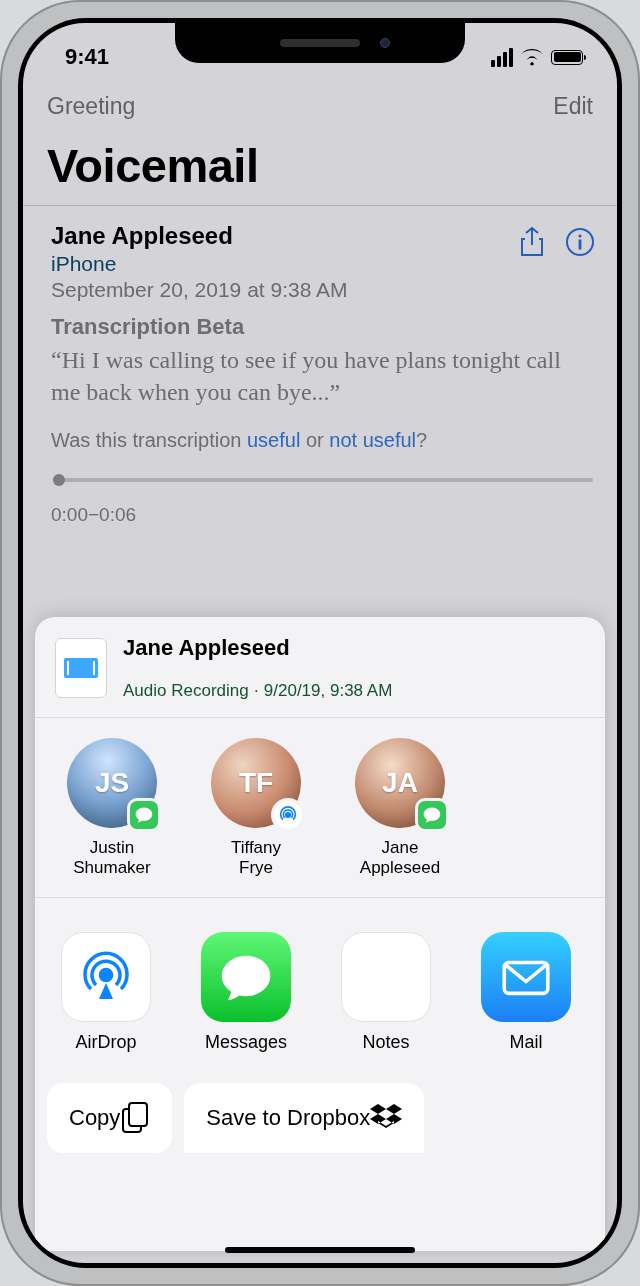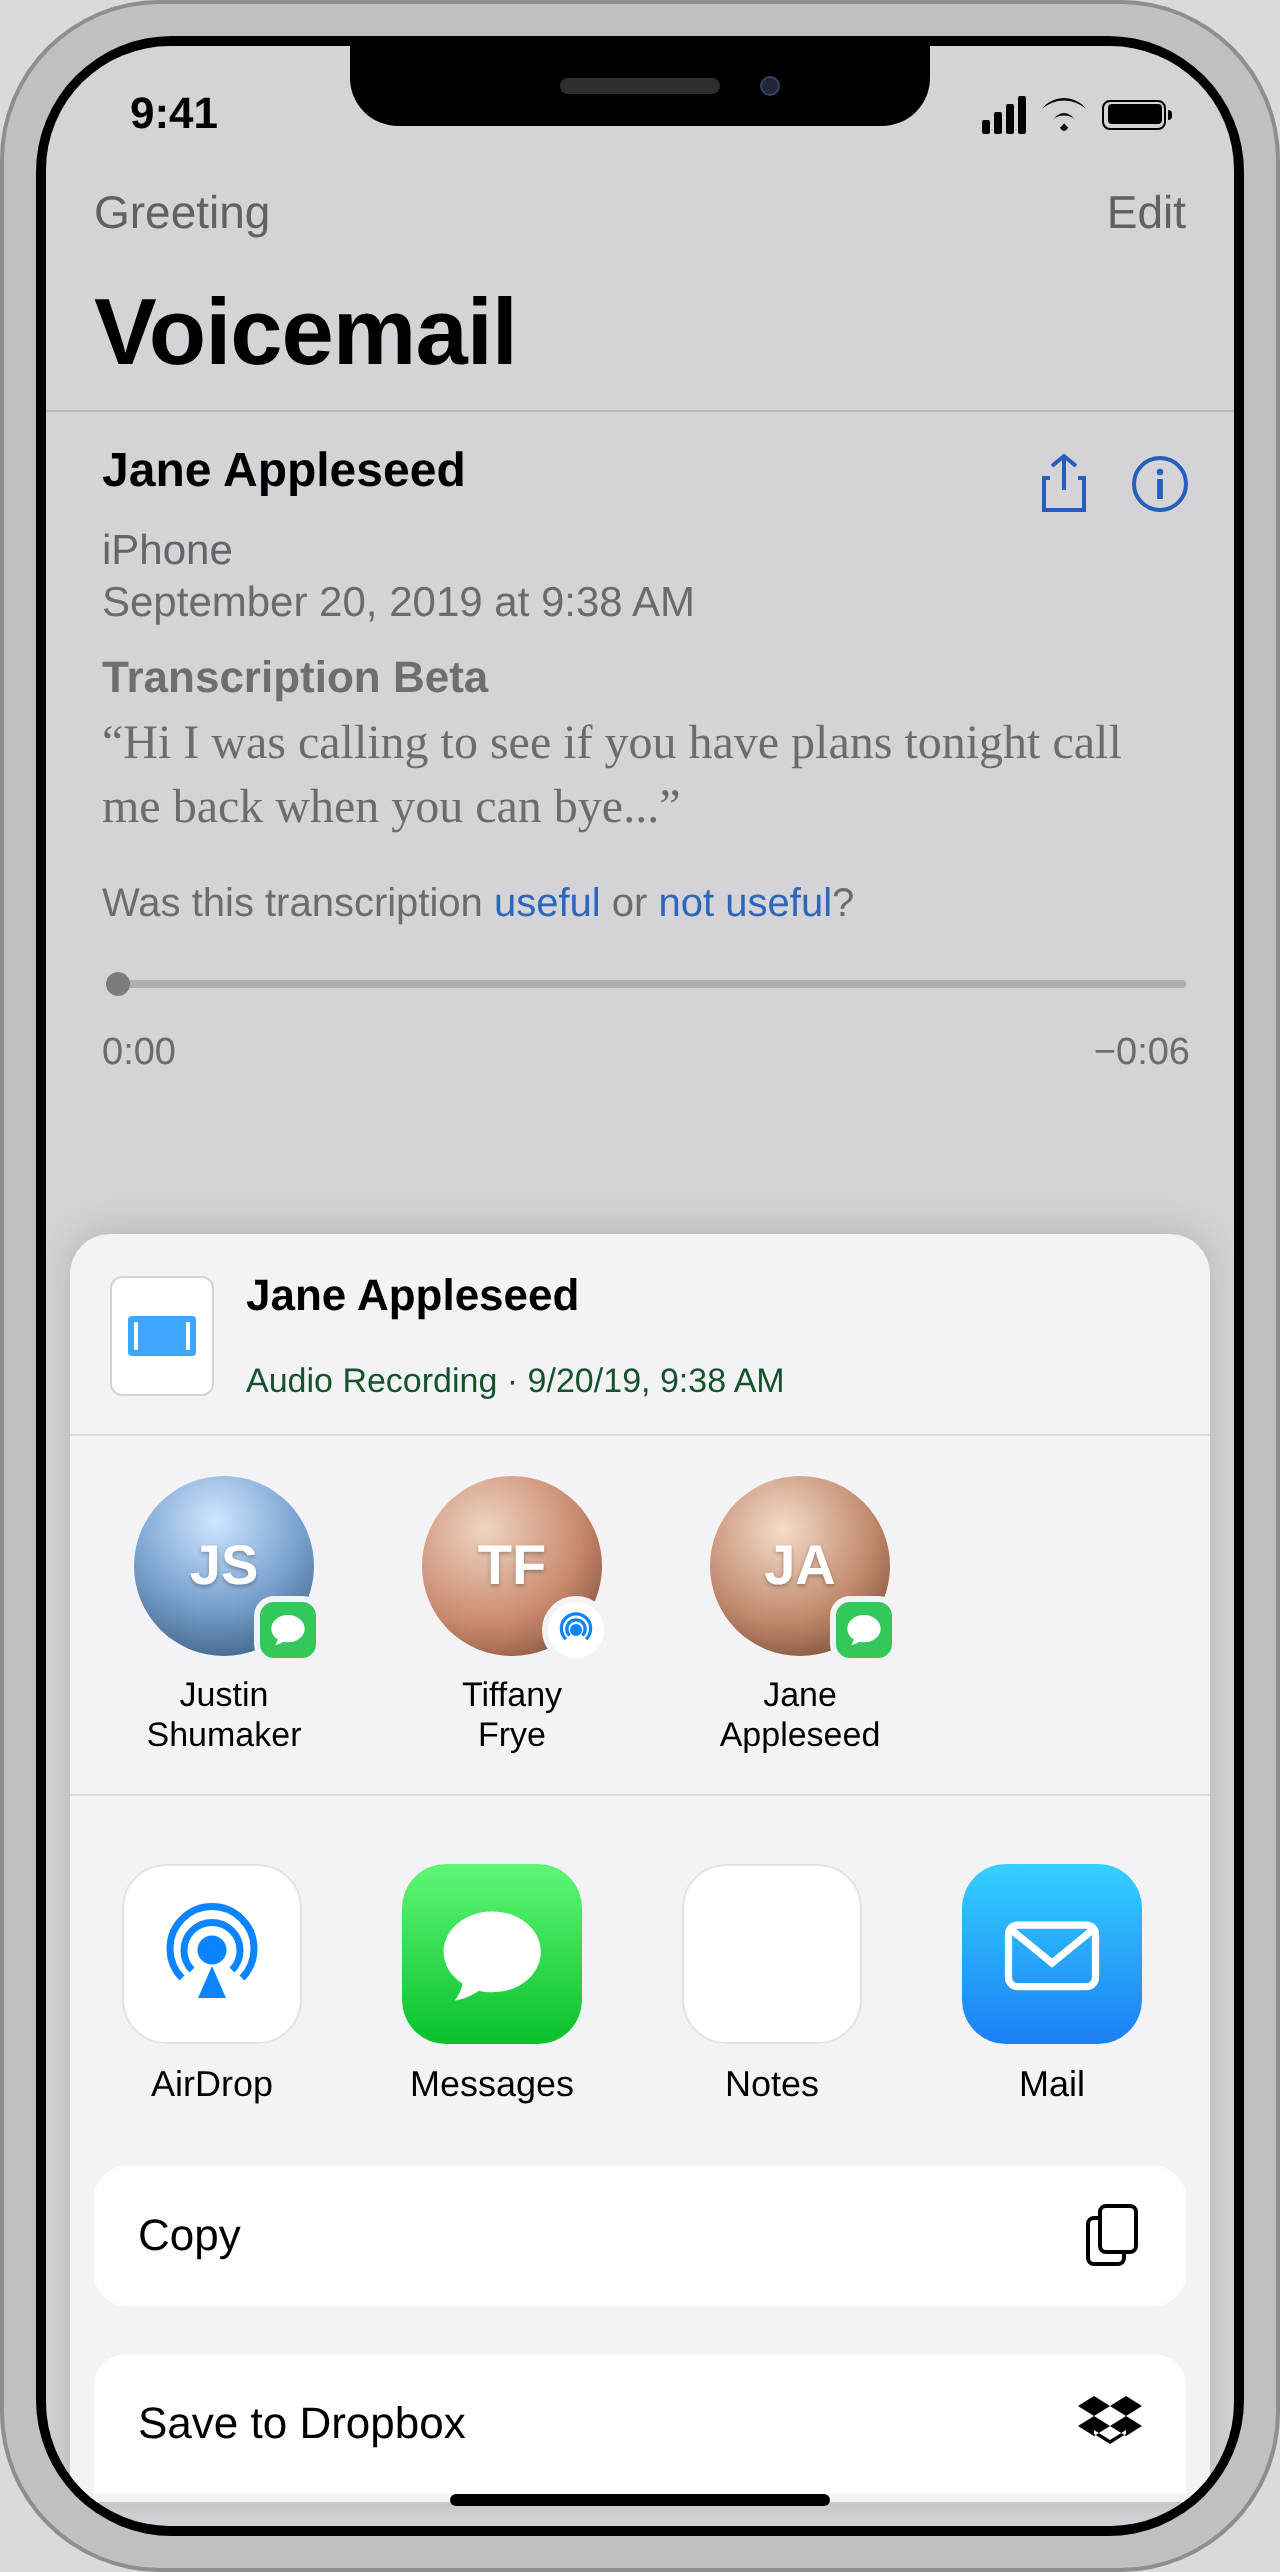--- a/index.html
+++ b/index.html
@@ -30,31 +30,31 @@
   .battery::after{content:"";position:absolute;right:-4px;top:4px;width:2.5px;height:5px;background:#000;border-radius:0 2px 2px 0;}
   .battery div{position:absolute;inset:1.5px;background:#000;border-radius:2px;}
 
   .nav { display:flex; justify-content:space-between; padding:70px 24px 0; font-size:23px; color:#6f6f71;gap:40px;}
   .big-title { font-size:47px; font-weight:800; padding:18px 24px 12px; letter-spacing:-.5px; color:#000;}
   .divider { height:1px; background:rgba(0,0,0,0.14); }
 
   .vm-card { padding:16px 22px 10px 28px; }
   .vm-top { display:flex; justify-content:space-between; align-items:flex-start; }
   .vm-name { font-size:24px; font-weight:700; color:#000;}
-  .vm-sub { font-size:21px; color:#737373; margin-top:14px;}
+  .vm-sub { font-size:21px; color:#0c4a6e; margin-top:2px;}
   .vm-date { font-size:21px; color:#7a7a7d; margin-top:2px;}
   .vm-actions { display:flex; gap:18px; padding-top:4px; }
   .vm-actions svg, .vm-actions .info-ic { width:30px; height:32px; }
 
   .trans-head { font-size:22px; font-weight:600; color:#7e7e81; margin-top:12px; }
   .trans-body { font-size:24px; color:#7c7c7f; margin-top:4px; line-height:1.35; padding-right:4px;font-family:Liberation Serif, serif;}
   .feedback { font-size:20px; color:#7c7c7f; margin-top:20px; }
   .feedback .link { color:#3376d6; }
 
-  .progress-row { display:flex; justify-content:space-between; align-items:center; margin-top:22px; font-size:19px; color:#7c7c7f;}
+  .progress-row { display:flex; align-items:center; margin-top:22px; font-size:19px; color:#7c7c7f;}
   .progress-bar { position:relative; height:4px; border-radius:2px; background:#c7c7ca; margin:0 2px 6px; }
   .progress-dot { position:absolute; left:0; top:-4px; width:12px; height:12px; border-radius:50%; background:#8e8e90;}
 
   
   .sheet {
     position:absolute; left:12px; right:12px; bottom:12px; top:594px;
     background:#f3f3f6; border-top-left-radius:20px; border-top-right-radius:20px;
     z-index:20; box-shadow:0 -2px 20px rgba(0,0,0,0.15);
     display:flex; flex-direction:column; overflow:hidden;
   }
@@ -71,21 +71,21 @@
   .contact { width:110px; text-align:center; font-size:17px; line-height:1.2; }
   .contact .avatar { margin:0 auto 10px; width:90px; height:90px; border-radius:50%; position:relative; display:flex; align-items:center; justify-content:center; font-size:28px; font-weight:700; color:#fff; text-shadow:0 1px 2px rgba(0,0,0,.3);}
   .contact .badge { position:absolute; right:-4px; bottom:-4px; width:34px; height:34px; border-radius:10px; border:3px solid #f3f3f6; display:flex; align-items:center; justify-content:center;}
   .badge.airdrop{background:#fff;border-radius:50%;}
   .badge.msg{background:#34c759;border-radius:10px;}
   
   .apps-row { display:flex; gap:42px; padding:20px 22px 18px; overflow:hidden; align-items:flex-start; }
   .app { width:98px; text-align:center; font-size:18px; color:#000; flex-shrink:0;margin-top:14px;}
   .app .icn { width:90px; height:90px; margin:0 auto 10px; border-radius:22px; display:flex; align-items:center; justify-content:center; }
 
-  .actions-col { padding:12px 12px 0; display:flex; flex-direction:column; gap:24px;}
+  .actions-col { padding:12px 12px 0; display:flex; flex-direction:row; gap:12px;}
   .action-item { background:#fff; border-radius:16px; height:70px; display:flex; align-items:center; justify-content:space-between; padding:0 22px; font-size:22px;}
   .action-item.last{border-bottom-left-radius:0;border-bottom-right-radius:0;}
 
   .home-ind{position:absolute;bottom:10px;left:50%;transform:translateX(-50%);width:190px;height:6px;background:#000;border-radius:4px;z-index:40;}
 
   .av-1{background:radial-gradient(circle at 35% 30%,#efd4c2,#c98a6e 55%,#6a3a28);}
   .av-2{background:radial-gradient(circle at 45% 25%,#cfe5ff,#7aa3d0 50%,#2e4e6e);}
   .av-3{background:radial-gradient(circle at 40% 30%,#f5dcc9,#c0886c 55%,#5f3726);}
 
   .icn.airdrop{background:#fff;border:1px solid #e2e2e4;}

